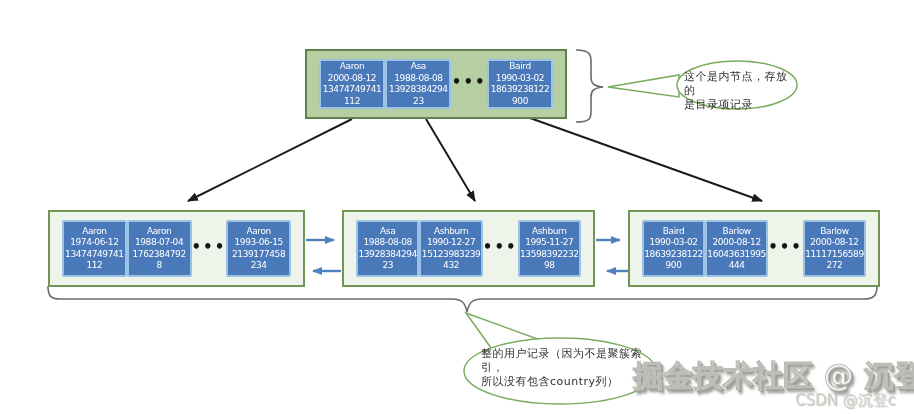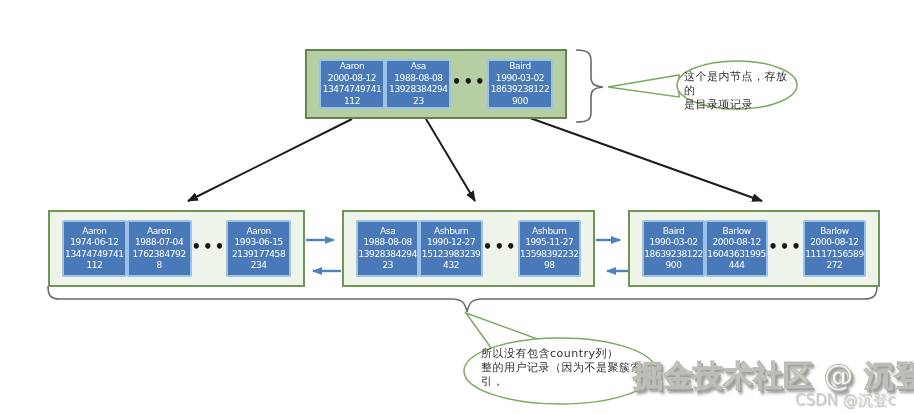--- a/index.html
+++ b/index.html
@@ -159,20 +159,20 @@
       <div>11117156589</div>
       <div>272</div>
     </div>
   </div>
 
   <div class="note" style="left:684px;top:70px;width:114px;">
     <div>这个是内节点，存放的</div>
     <div>是目录项记录</div>
   </div>
   <div class="note" style="left:481px;top:347px;width:172px;">
+    <div>整的用户记录（因为不是聚簇索引，</div>
     <div>所以没有包含country列）</div>
-    <div>整的用户记录（因为不是聚簇索引，</div>
   </div>
 
   <div class="watermark-sub">CSDN @沉登c</div>
   <div class="watermark-main">掘金技术社区 @ 沉登c</div>
 
 </div>
 
 </body></html>

